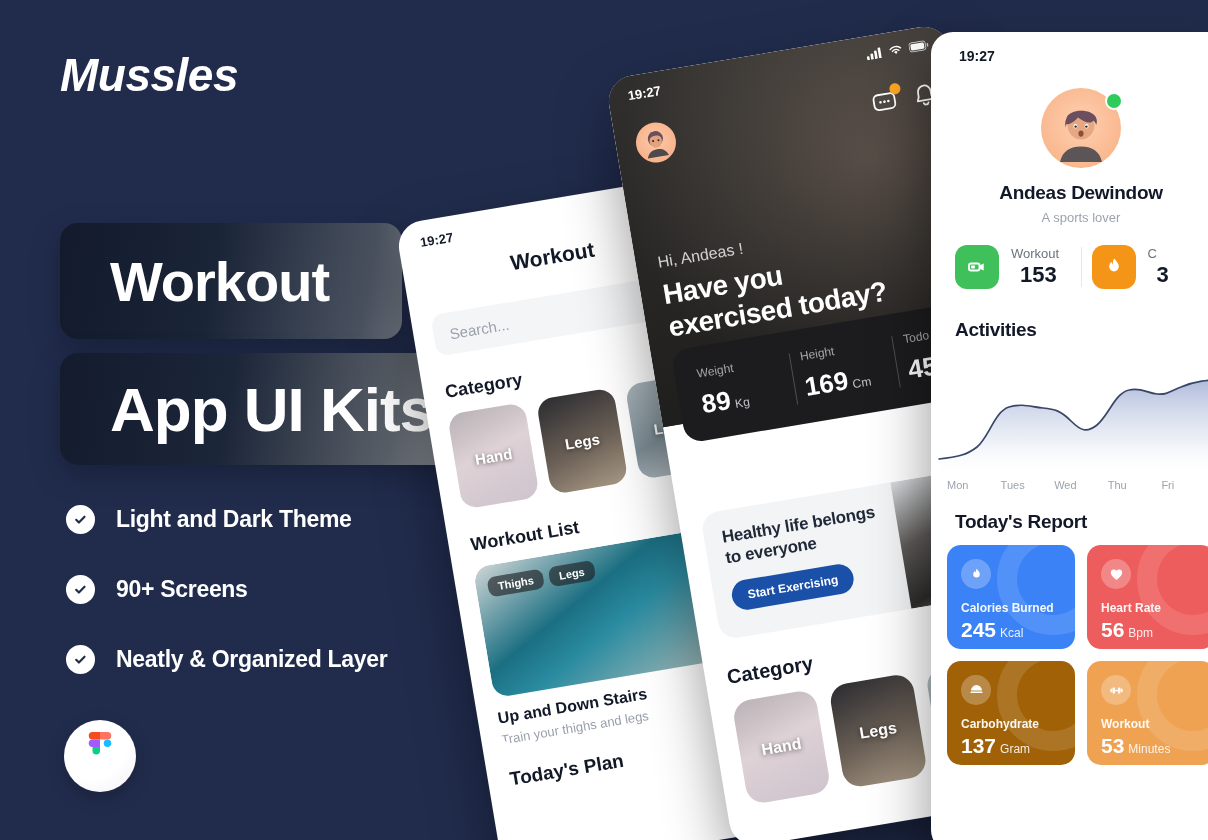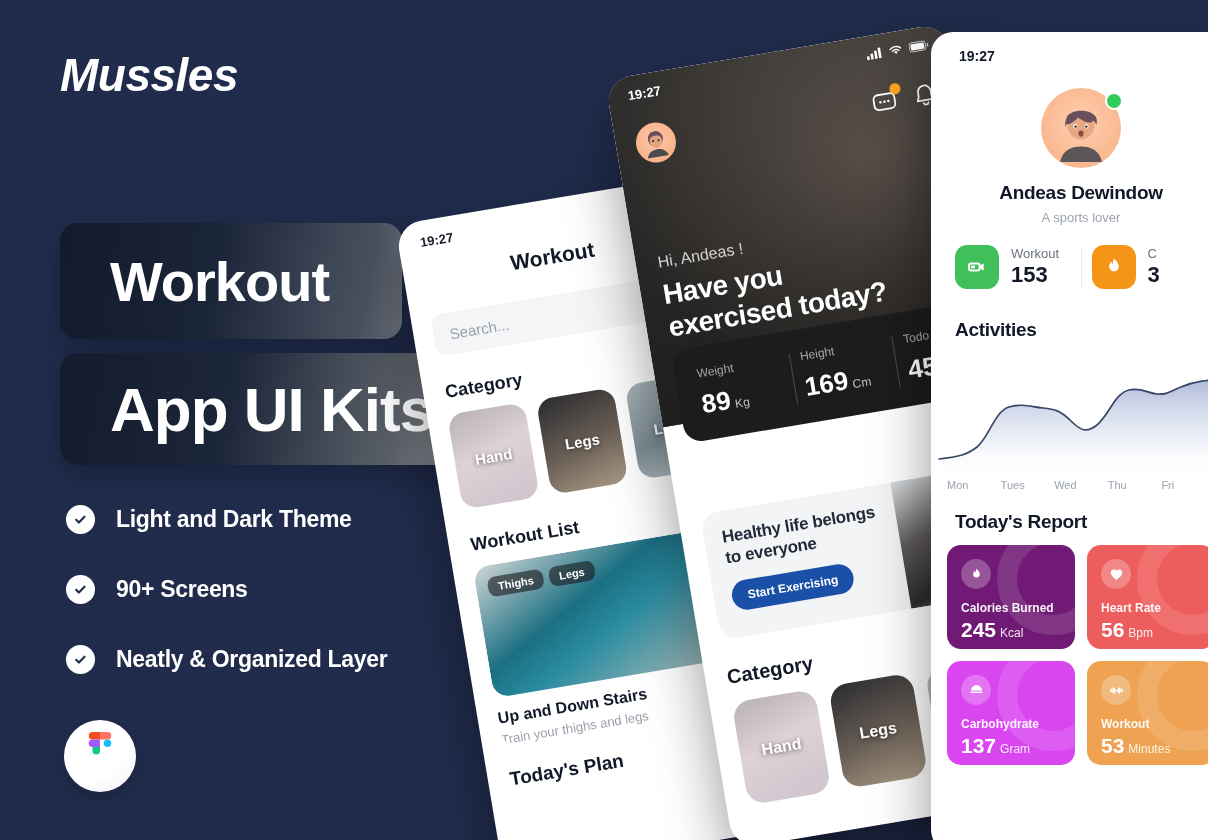--- a/index.html
+++ b/index.html
@@ -197,21 +197,21 @@
     background:#2ECC5A; border:2px solid #fff;
   }
   .pc-name { text-align:center; margin-top:14px; font-size:19px; font-weight:700; color:#111827; letter-spacing:-0.3px; }
   .pc-bio  { text-align:center; margin-top:6px; font-size:13px; color:#9CA3AF; }
   .pc-stats { display:flex; align-items:center; margin-top:20px; padding:0 24px; }
   .pc-stat { display:flex; align-items:center; gap:12px; flex:1; }
   .pc-ico { width:44px; height:44px; border-radius:12px; display:flex; align-items:center; justify-content:center; flex:0 0 auto; }
   .ico-green { background:#3FC05B; }
   .ico-orange { background:#F59517; }
   .pc-stat .lbl { font-size:13px; color:#6B7280; }
-  .pc-stat .val { font-size:22px; font-weight:700; color:#111827; margin-top:1px; }
+  .pc-stat .val { font-size:22px; font-weight:700; color:#111827; margin-top:1px;margin-left:9px; }
   .pc-divider { width:1px; height:40px; background:#E5E7EB; margin:0 10px; flex:0 0 auto; }
 
   .pc-sec { margin:30px 0 0 24px; font-size:19px; font-weight:700; color:#111827; letter-spacing:-0.3px; }
   .pc-chart { position:relative; margin-top:6px; height:150px; }
   .pc-chart svg { display:block; width:100%; height:130px; }
   .pc-xaxis { display:flex; padding:0 16px; margin-top:2px; }
   .pc-xaxis span { flex:1; text-align:left; font-size:11px; color:#9CA3AF; }
 
   .pc-cards { display:grid; grid-template-columns:1fr 1fr; gap:12px; padding:12px 16px 0; }
   .rcard { border-radius:14px; padding:14px 14px 16px; position:relative; overflow:hidden; height:104px; }
@@ -489,21 +489,21 @@
         <span>Tues</span>
         <span>Wed</span>
         <span>Thu</span>
         <span>Fri</span>
       </div>
     </div>
 
     <div class="pc-sec" style="margin-top:14px">Today's Report</div>
 
     <div class="pc-cards">
-      <div class="rcard" style="background:#701a75">
+      <div class="rcard" style="background:#3b82f6">
         <span class="ring"></span>
         <span class="cico">
           <svg width="15" height="15" viewBox="0 0 22 22">
               <path d="M11 2.4c2.8 3 4.8 5 4.8 8.2A4.8 4.8 0 0111 15.4a4.8 4.8 0 01-4.8-4.8c0-2 .9-3.4 2.2-4.8.2 1.2.7 2 1.5 2.4-.2-2.6.4-4.4 1.1-5.8z" fill="#fff"></path>
             </svg>
         </span>
         <div class="clabel">Calories Burned</div>
         <div class="cvalue"><span>245</span><i>Kcal</i></div>
       </div>
 
@@ -511,21 +511,21 @@
         <span class="ring"></span>
         <span class="cico">
           <svg width="15" height="15" viewBox="0 0 22 20">
               <path d="M11 18S2.6 12.4 2.6 7.1A4.6 4.6 0 0111 4.6a4.6 4.6 0 018.4 2.5C19.4 12.4 11 18 11 18z" fill="#fff"></path>
             </svg>
         </span>
         <div class="clabel">Heart Rate</div>
         <div class="cvalue"><span>56</span><i>Bpm</i></div>
       </div>
 
-      <div class="rcard" style="background:#d946ef">
+      <div class="rcard" style="background:#a16207">
         <span class="ring"></span>
         <span class="cico">
           <svg width="15" height="15" viewBox="0 0 22 20">
               <path d="M3 10a8 8 0 0116 0z" fill="#fff"></path>
               <rect x="2" y="11.4" width="18" height="2.4" rx="1.2" fill="#fff"></rect>
             </svg>
         </span>
         <div class="clabel">Carbohydrate</div>
         <div class="cvalue"><span>137</span><i>Gram</i></div>
       </div>

